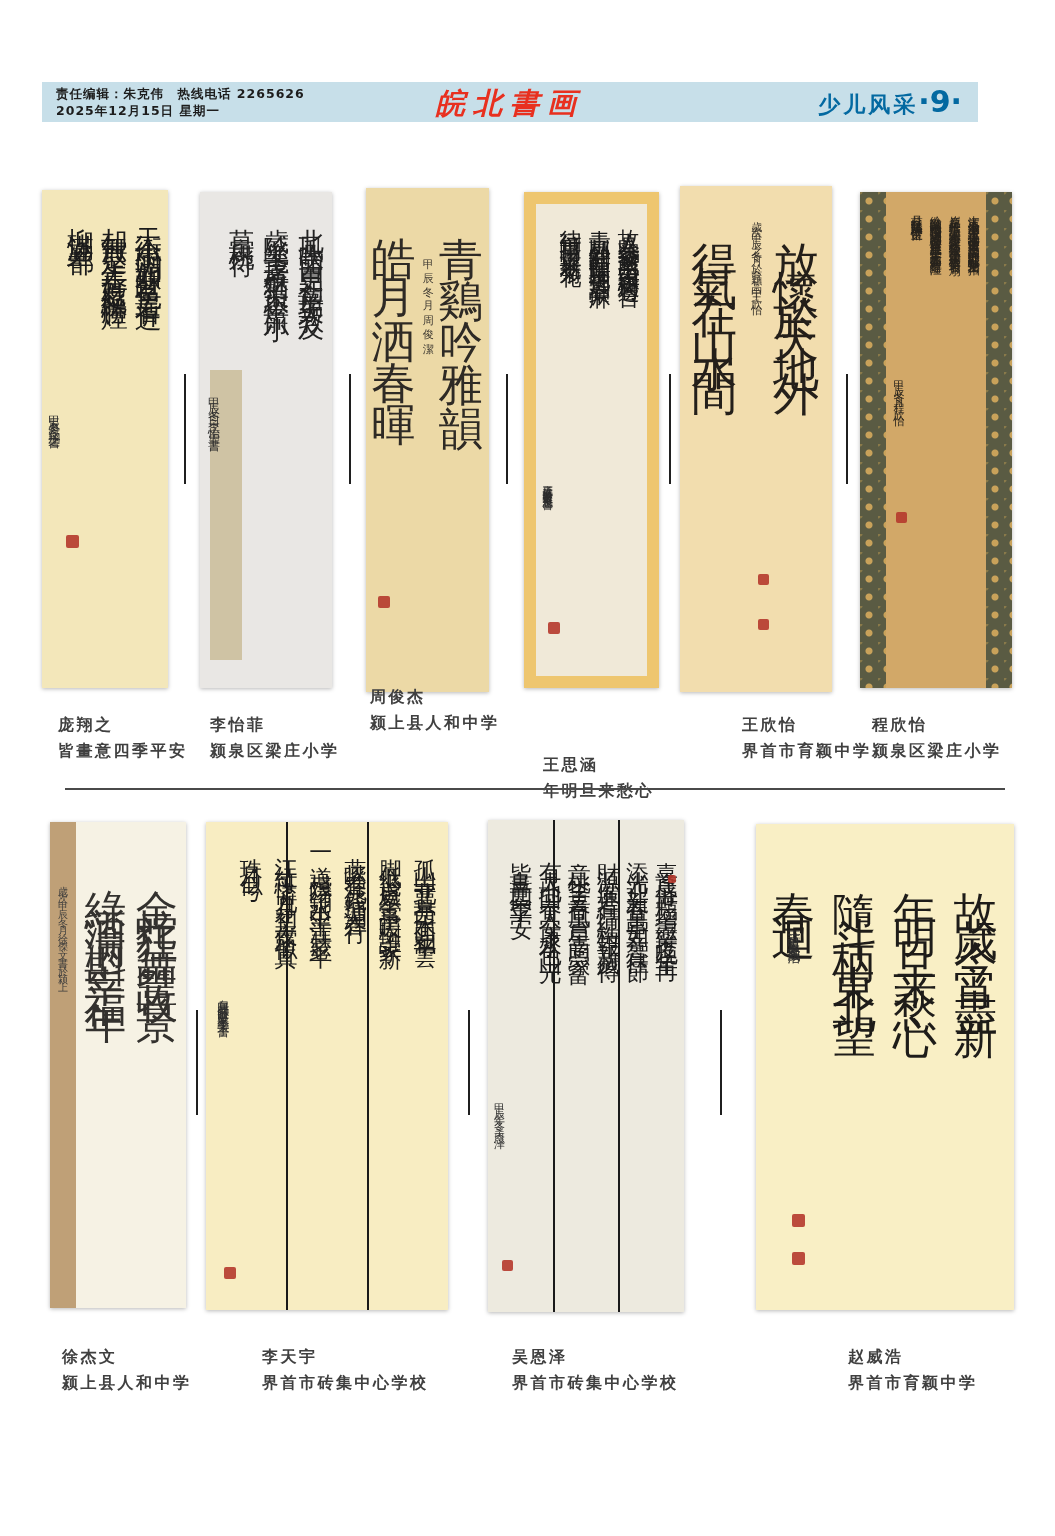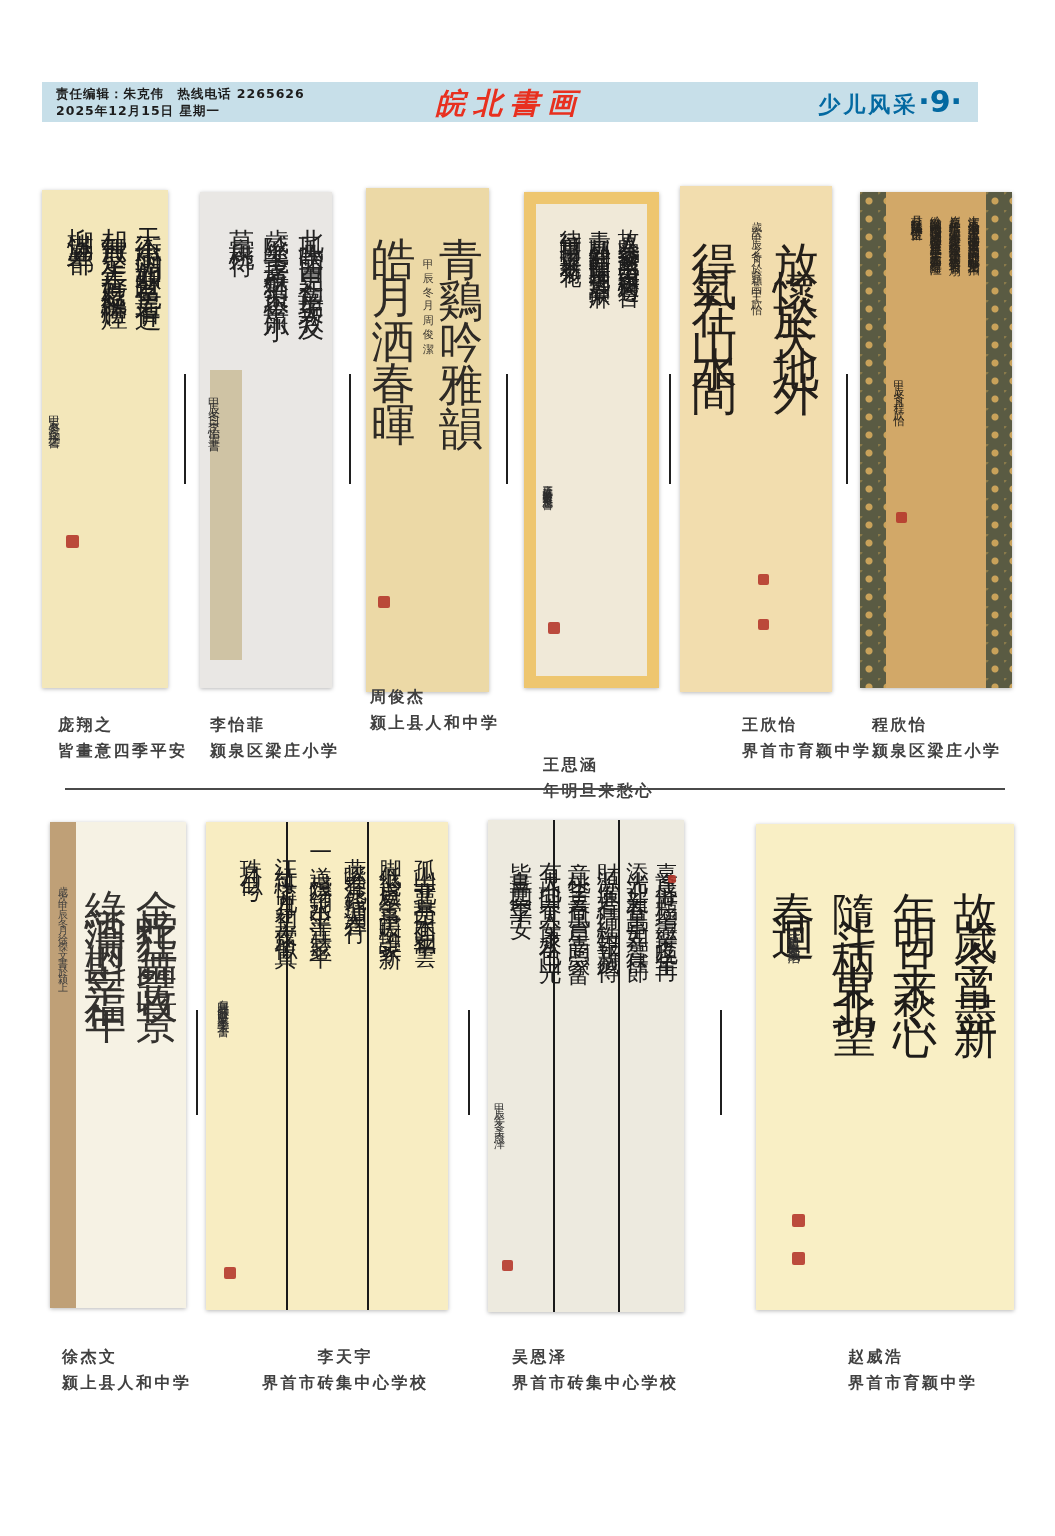--- a/index.html
+++ b/index.html
@@ -184,21 +184,21 @@
   </div>
 
   <div class="divider" style="left:196px;top:1010px;height:105px;"></div>
   <div class="divider" style="left:468px;top:1010px;height:105px;"></div>
   <div class="divider" style="left:720px;top:1010px;height:105px;"></div>
 
   <div class="cap" style="left:62px;top:1344px;">
     <div>徐杰文</div>
     <div>颍上县人和中学</div>
   </div>
-  <div class="cap" style="left:262px;top:1344px;text-align:center;">
+  <div class="cap" style="left:262px;top:1344px;">
     <div>李天宇</div>
     <div>界首市砖集中心学校</div>
   </div>
   <div class="cap" style="left:512px;top:1344px;">
     <div>吴恩泽</div>
     <div>界首市砖集中心学校</div>
   </div>
   <div class="cap" style="left:848px;top:1344px;">
     <div>赵威浩</div>
     <div>界首市育颖中学</div>

